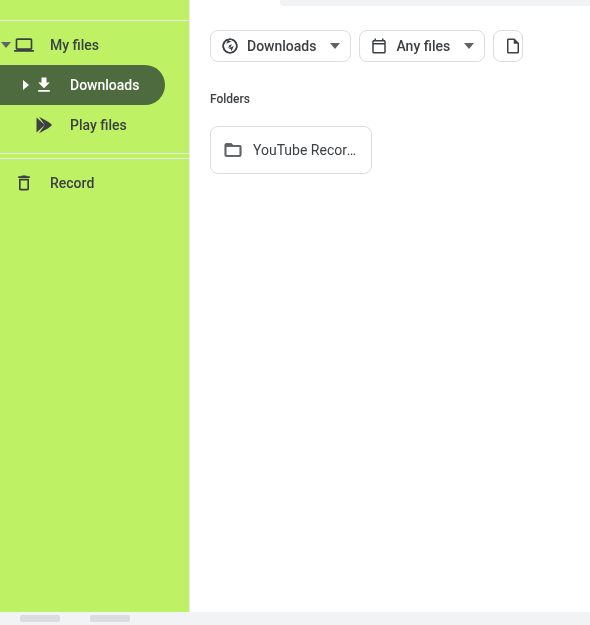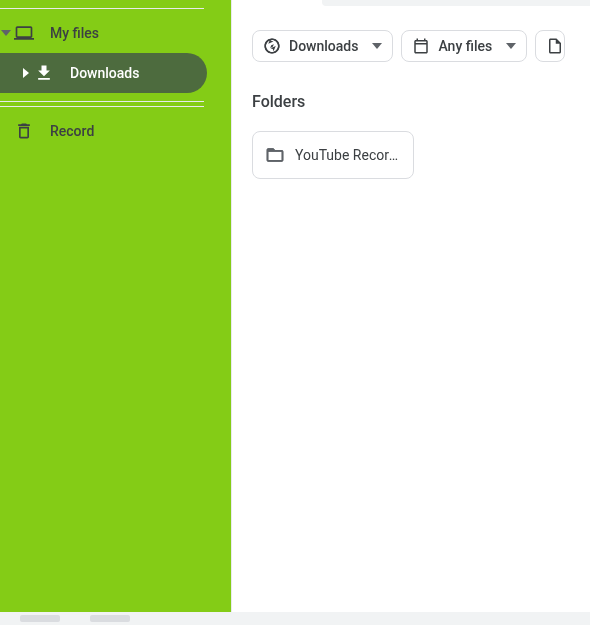--- a/index.html
+++ b/index.html
@@ -9,25 +9,25 @@
       font-family: 'Google Sans', Roboto, Arial, sans-serif;
     }
     body {
       width: 590px;
       height: 625px;
       background: #ffffff;
       overflow: hidden;
       display: flex;
     }
     .sidebar {
-      width: 232px;
+      width: 190px;
       height: 100%;
-      background: #84cc16;
+      background: #bef264;
       border-right: 1px solid #e8eaed;
-      padding-top: 8px;
+      padding-top: 20px;
       flex-shrink: 0;
     }
     .sidebar-section {
       padding-bottom: 4px;
     }
     .sidebar-divider {
       height: 1px;
       background: #e8eaed;
       margin: 4px 0 4px 0;
       width: 204px;
@@ -139,21 +139,21 @@
       width: 10px;
       display: flex;
       align-items: center;
       justify-content: center;
       margin-left: 6px;
     }
     .filter-chip-arrow svg {
       fill: #5f6368;
     }
     .section-header {
-      font-size: 16px;
+      font-size: 12px;
       color: #3c4043;
       font-weight: 500;
       padding: 30px 0 0 20px;
     }
     .folder-grid {
       padding: 20px 0 0 20px;
       display: flex;
       flex-wrap: wrap;
       gap: 12px;
     }
@@ -233,20 +233,29 @@
           </svg>
       </span>
       <span class="icon">
         <svg width="20" height="20" viewBox="0 0 24 24">
             <path d="M19 9h-4V3H9v6H5l7 7 7-7zM5 18v2h14v-2H5z"></path>
           </svg>
       </span>
       <span class="sidebar-label">Downloads</span>
     </div>
 
+    <div class="sidebar-item child">
+      <span class="expand-arrow"></span>
+      <span class="icon">
+        <svg width="20" height="20" viewBox="0 0 24 24">
+            <path d="M3 3 L3 21 L13 12 Z M13 12 L17 8 L6 2 Z M13 12 L17 16 L6 22 Z M17 8 L21 11 L21 13 L17 16 L13 12 Z"></path>
+          </svg>
+      </span>
+      <span class="sidebar-label">Play files</span>
+    </div>
   </div>
 
   <div class="sidebar-divider"></div>
 
 
   <div class="sidebar-divider"></div>
 
   <div class="sidebar-section">
     <div class="sidebar-item top-level">
       <span class="expand-arrow"></span>

